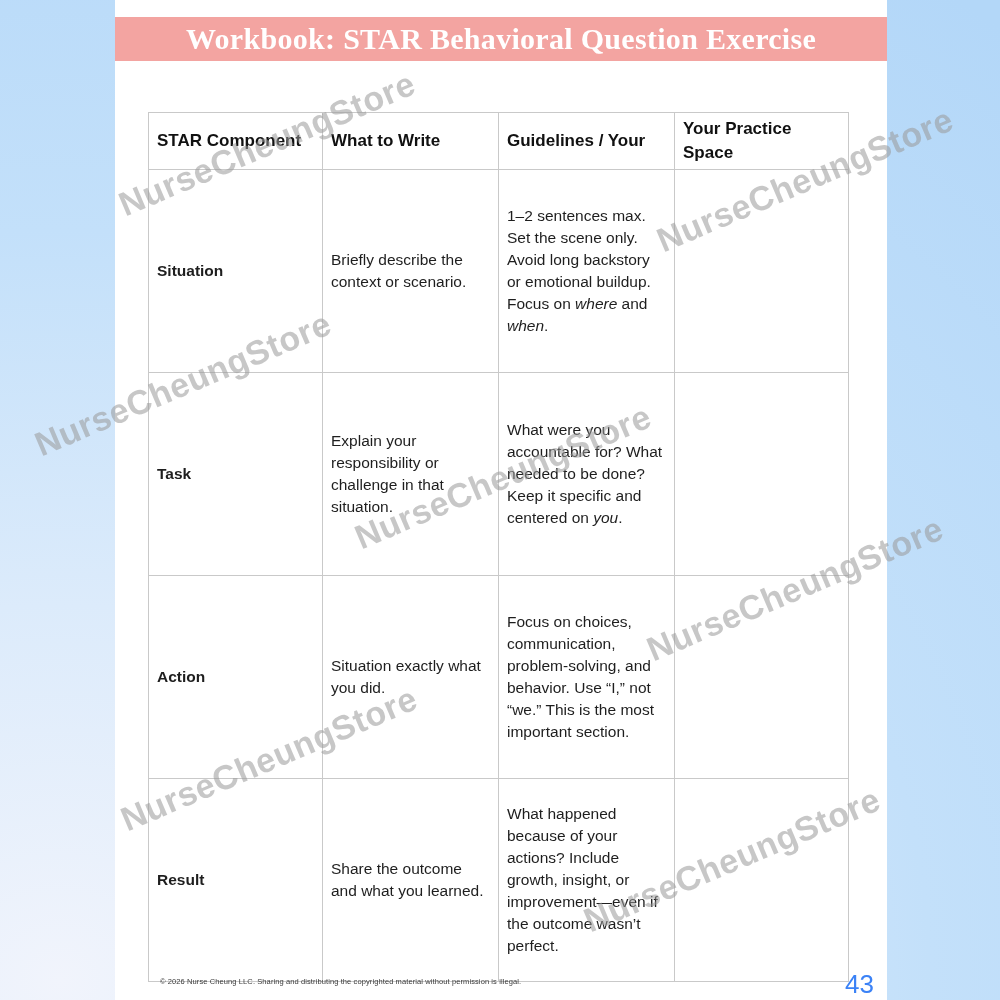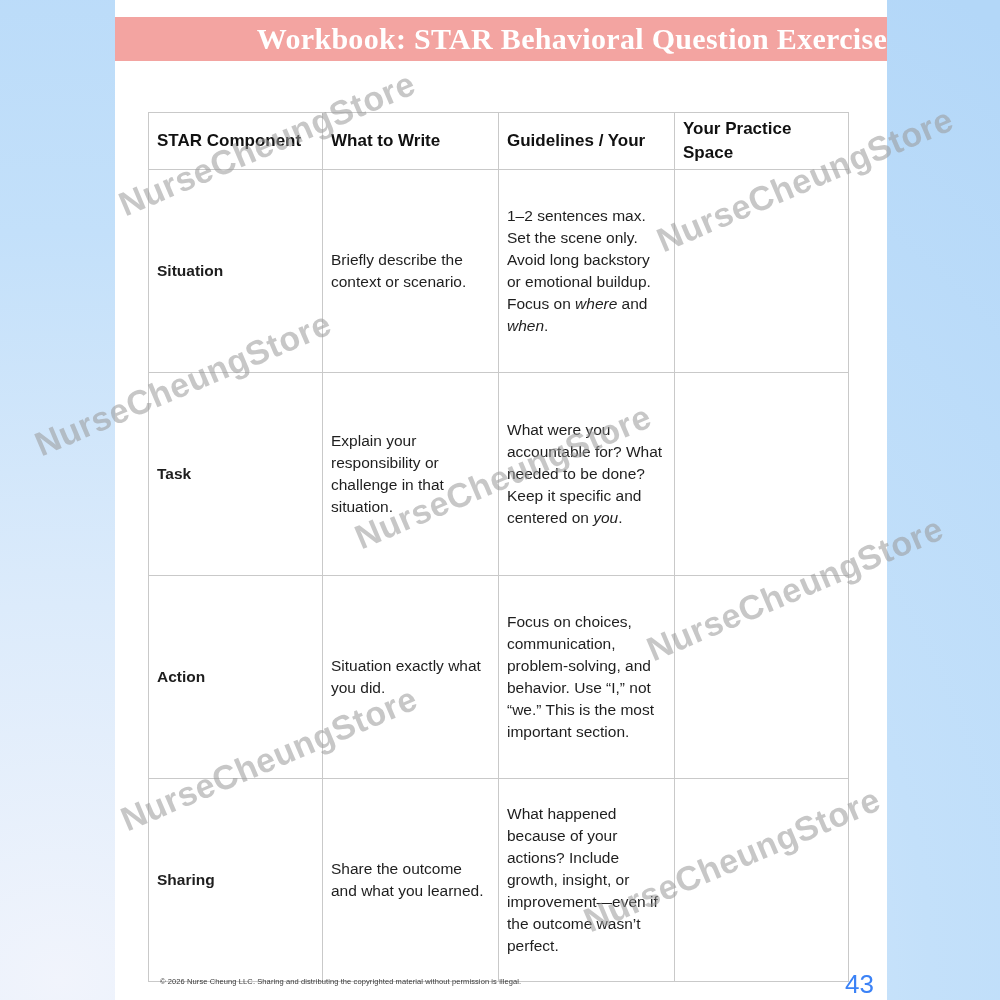--- a/index.html
+++ b/index.html
@@ -98,21 +98,21 @@
     white-space: nowrap;
     font-family: "Liberation Sans", sans-serif;
   }
 </style>
 </head>
 <body>
 
 <div id="screen">
   <div class="page">
 
-    <div class="banner" style="background: rgb(243, 164, 161); justify-content: flex-end;">
+    <div class="banner" style="background: rgb(243, 164, 161);">
       <h1>Workbook: STAR Behavioral Question Exercise</h1>
     </div>
 
 
     <table class="star">
       <colgroup>
           <col>
           <col>
           <col>
           <col>
@@ -141,21 +141,21 @@
   </tr>
 
   <tr>
     <td class="c-component">Action</td>
     <td class="c-write">Situation exactly what you did.</td>
     <td class="c-guidelines"><span>Focus on choices, communication, problem-solving, and behavior. Use “I,” not “we.” This is the most important section.</span></td>
     <td class="c-practice"></td>
   </tr>
 
   <tr>
-    <td class="c-component">Sharing</td>
+    <td class="c-component">Result</td>
     <td class="c-write">Share the outcome and what you learned.</td>
     <td class="c-guidelines"><span>What happened because of your actions? Include growth, insight, or improvement—even if the outcome wasn’t perfect.</span></td>
     <td class="c-practice"></td>
   </tr>
 </tbody>
     </table>
 
     <div class="footer-note">© 2026 Nurse Cheung LLC. Sharing and distributing the copyrighted material without permission is illegal.</div>
     <div class="page-number">43</div>
   </div>

